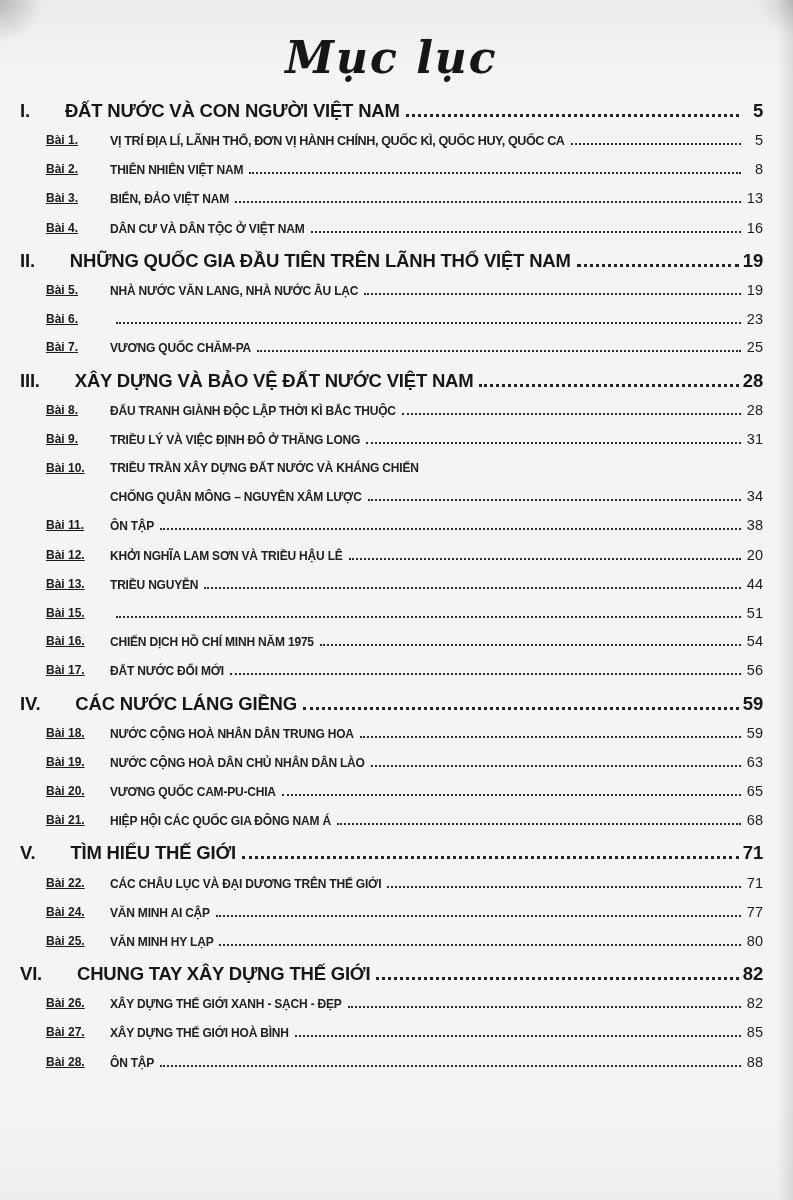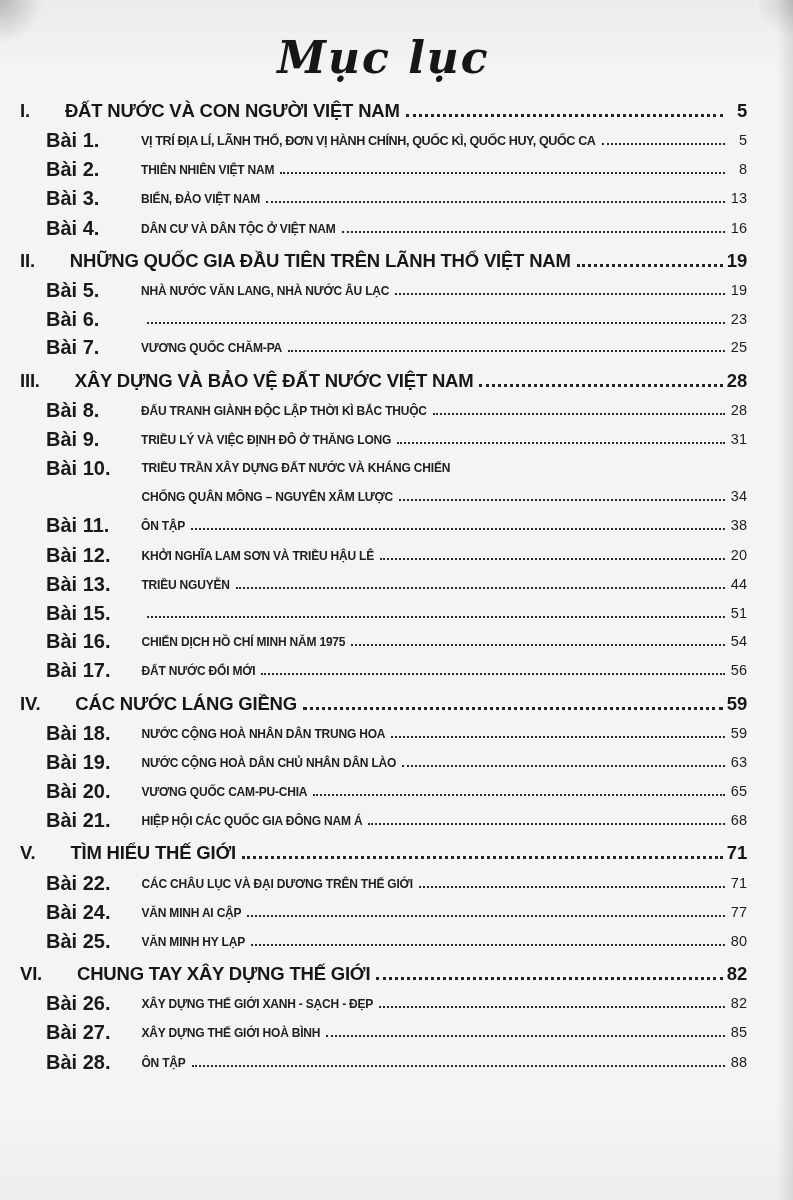--- a/index.html
+++ b/index.html
@@ -7,21 +7,21 @@
   body {
     font-family: "Liberation Sans", sans-serif;
     color: #1c1c1c;
     background: #e8e8e6;
   }
   .page {
     width: 793px;
     height: 1200px;
     position: relative;
     overflow: hidden;
-    padding: 20px 46px 20px 20px;
+    padding: 20px 30px 20px 20px;
     background:
       radial-gradient(circle at 0% 0%, rgba(0,0,0,0.22) 0%, rgba(0,0,0,0) 3%),
       radial-gradient(circle at 100% 0%, rgba(0,0,0,0.14) 0%, rgba(0,0,0,0) 2.5%),
       linear-gradient(180deg, #ebebe9 0%, #f4f4f2 6%, #f4f4f2 92%, #eeeeec 100%);
   }
   .page::after {
     content: "";
     position: absolute;
     top: 0; right: 0; bottom: 0;
     width: 16px;
@@ -67,25 +67,26 @@
 
   .item-row {
     display: flex;
     align-items: flex-start;
     margin-left: 26px;
     line-height: 28.2px;
   }
   .item-label {
     flex: 0 0 64px;
     font-weight: bold;
-    font-size: 20px;
+    font-size: 12px;
     white-space: nowrap;
     color: #1a1a1a;
-  }
-  .item-content { flex: 1 1 auto; min-width: 0; margin-left: 31px; }
+    text-decoration: underline;
+  }
+  .item-content { flex: 1 1 auto; min-width: 0; }
   .item-line { display: flex; align-items: baseline; line-height: 28.2px; }
   .item-title {
     font-weight: bold;
     font-size: 12px;
     letter-spacing: -0.2px;
     color: #202020;
   }
   .item-line.compact .item-title { font-size: 12.6px; letter-spacing: -0.4px; }
   .item-page {
     font-weight: normal;

